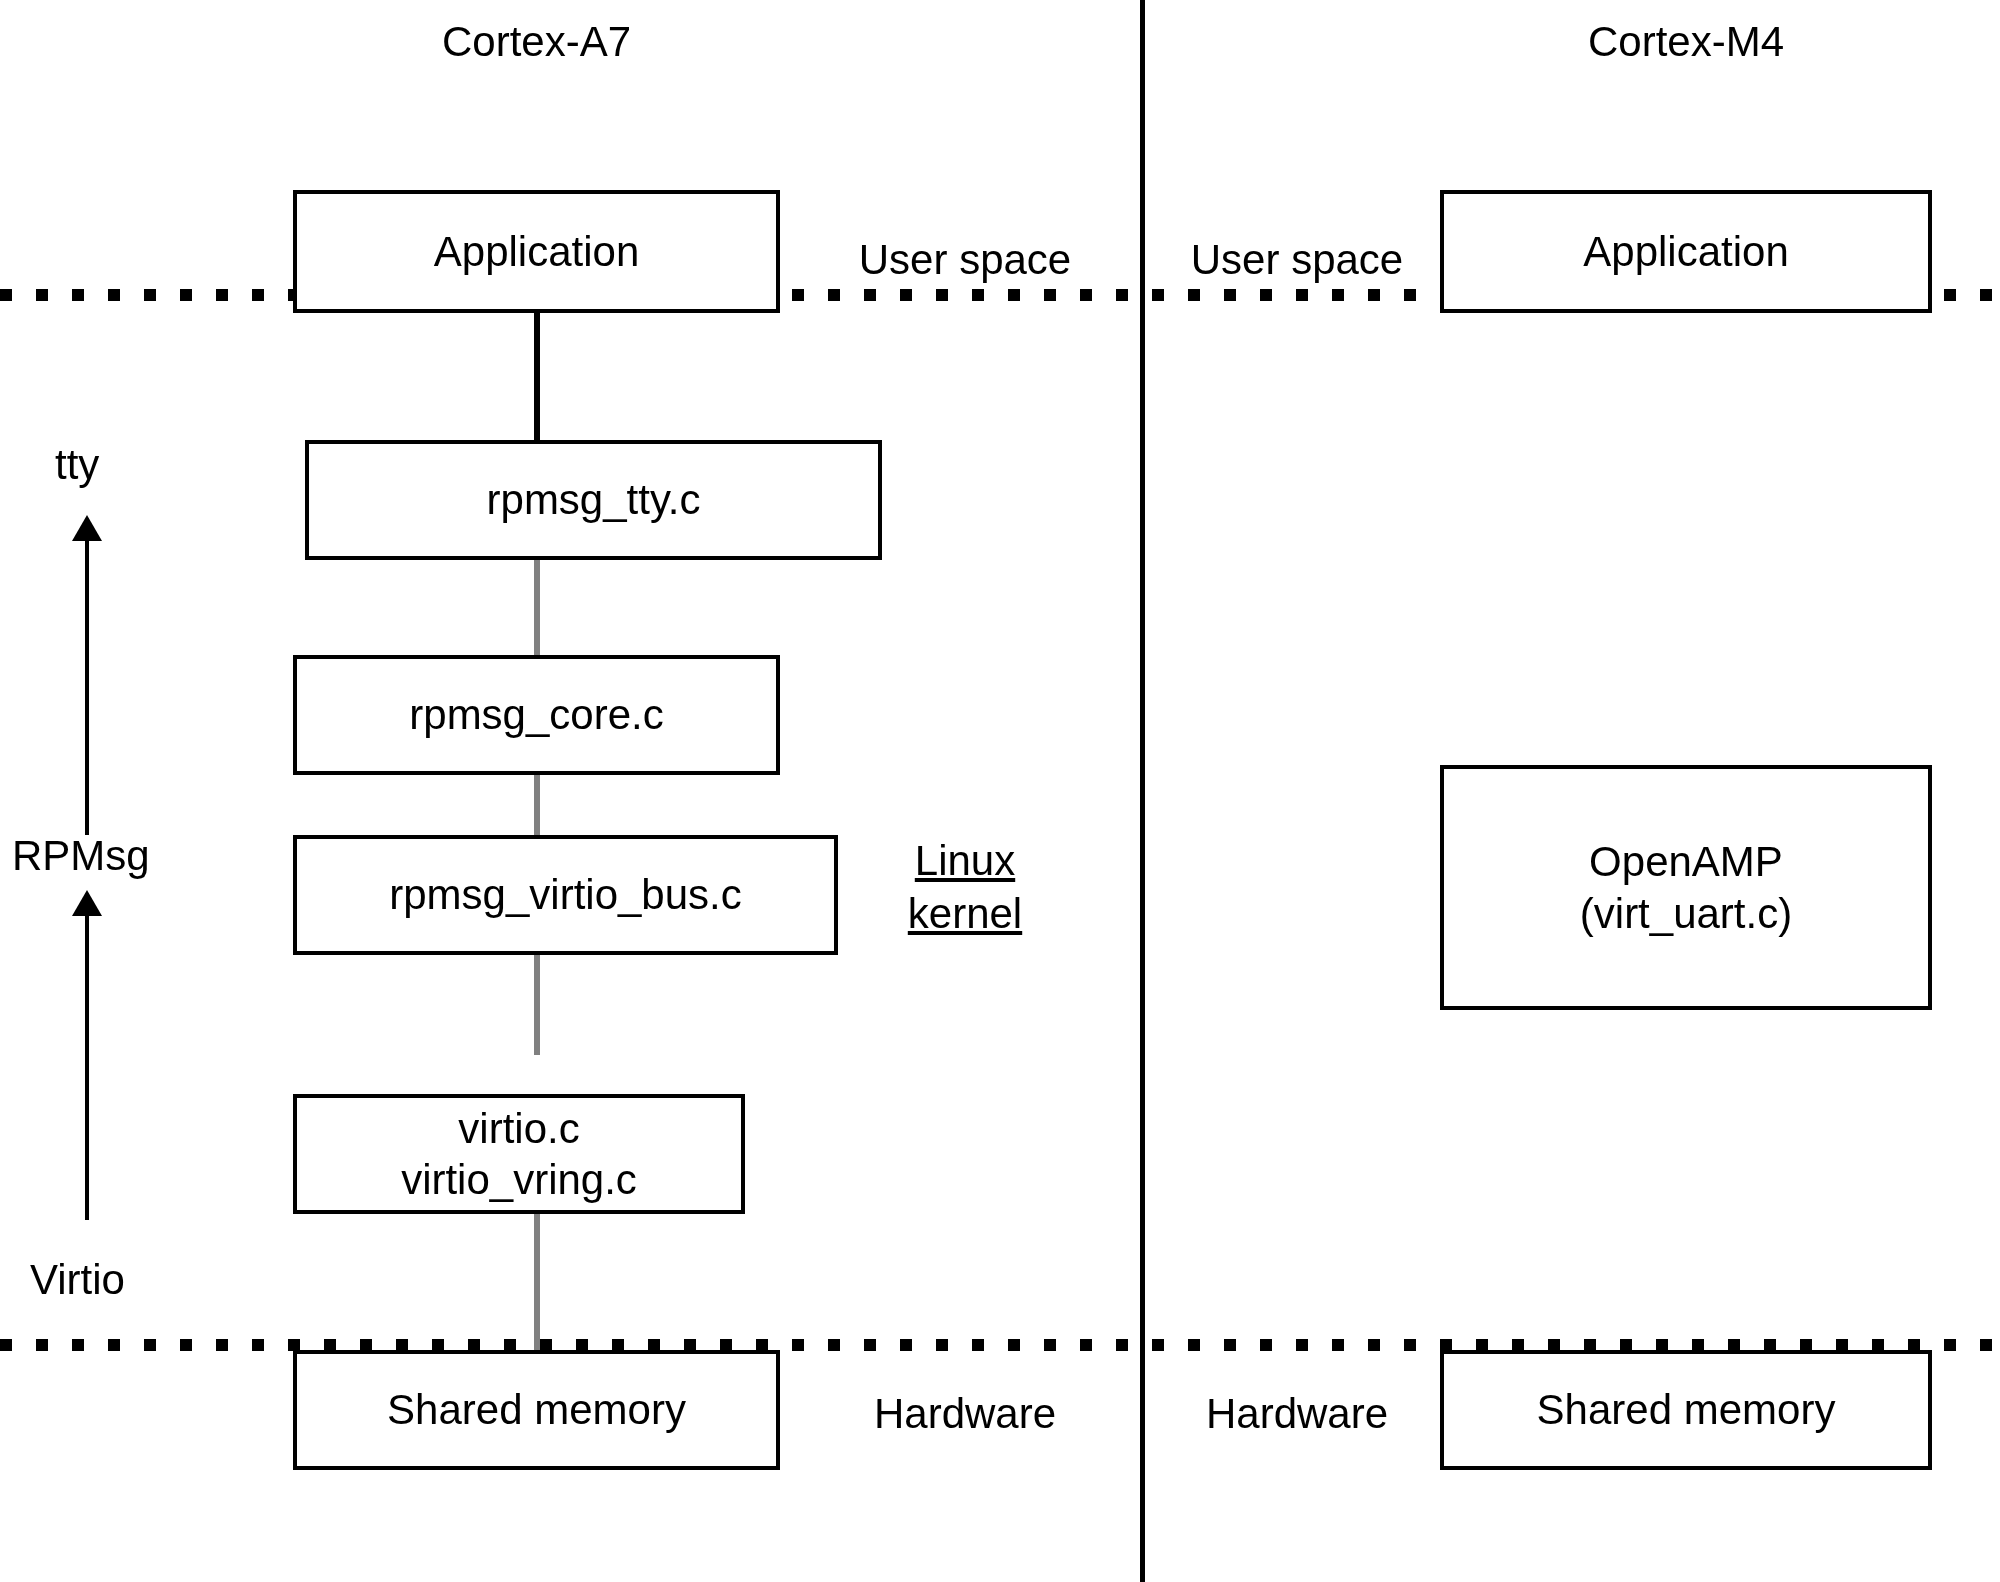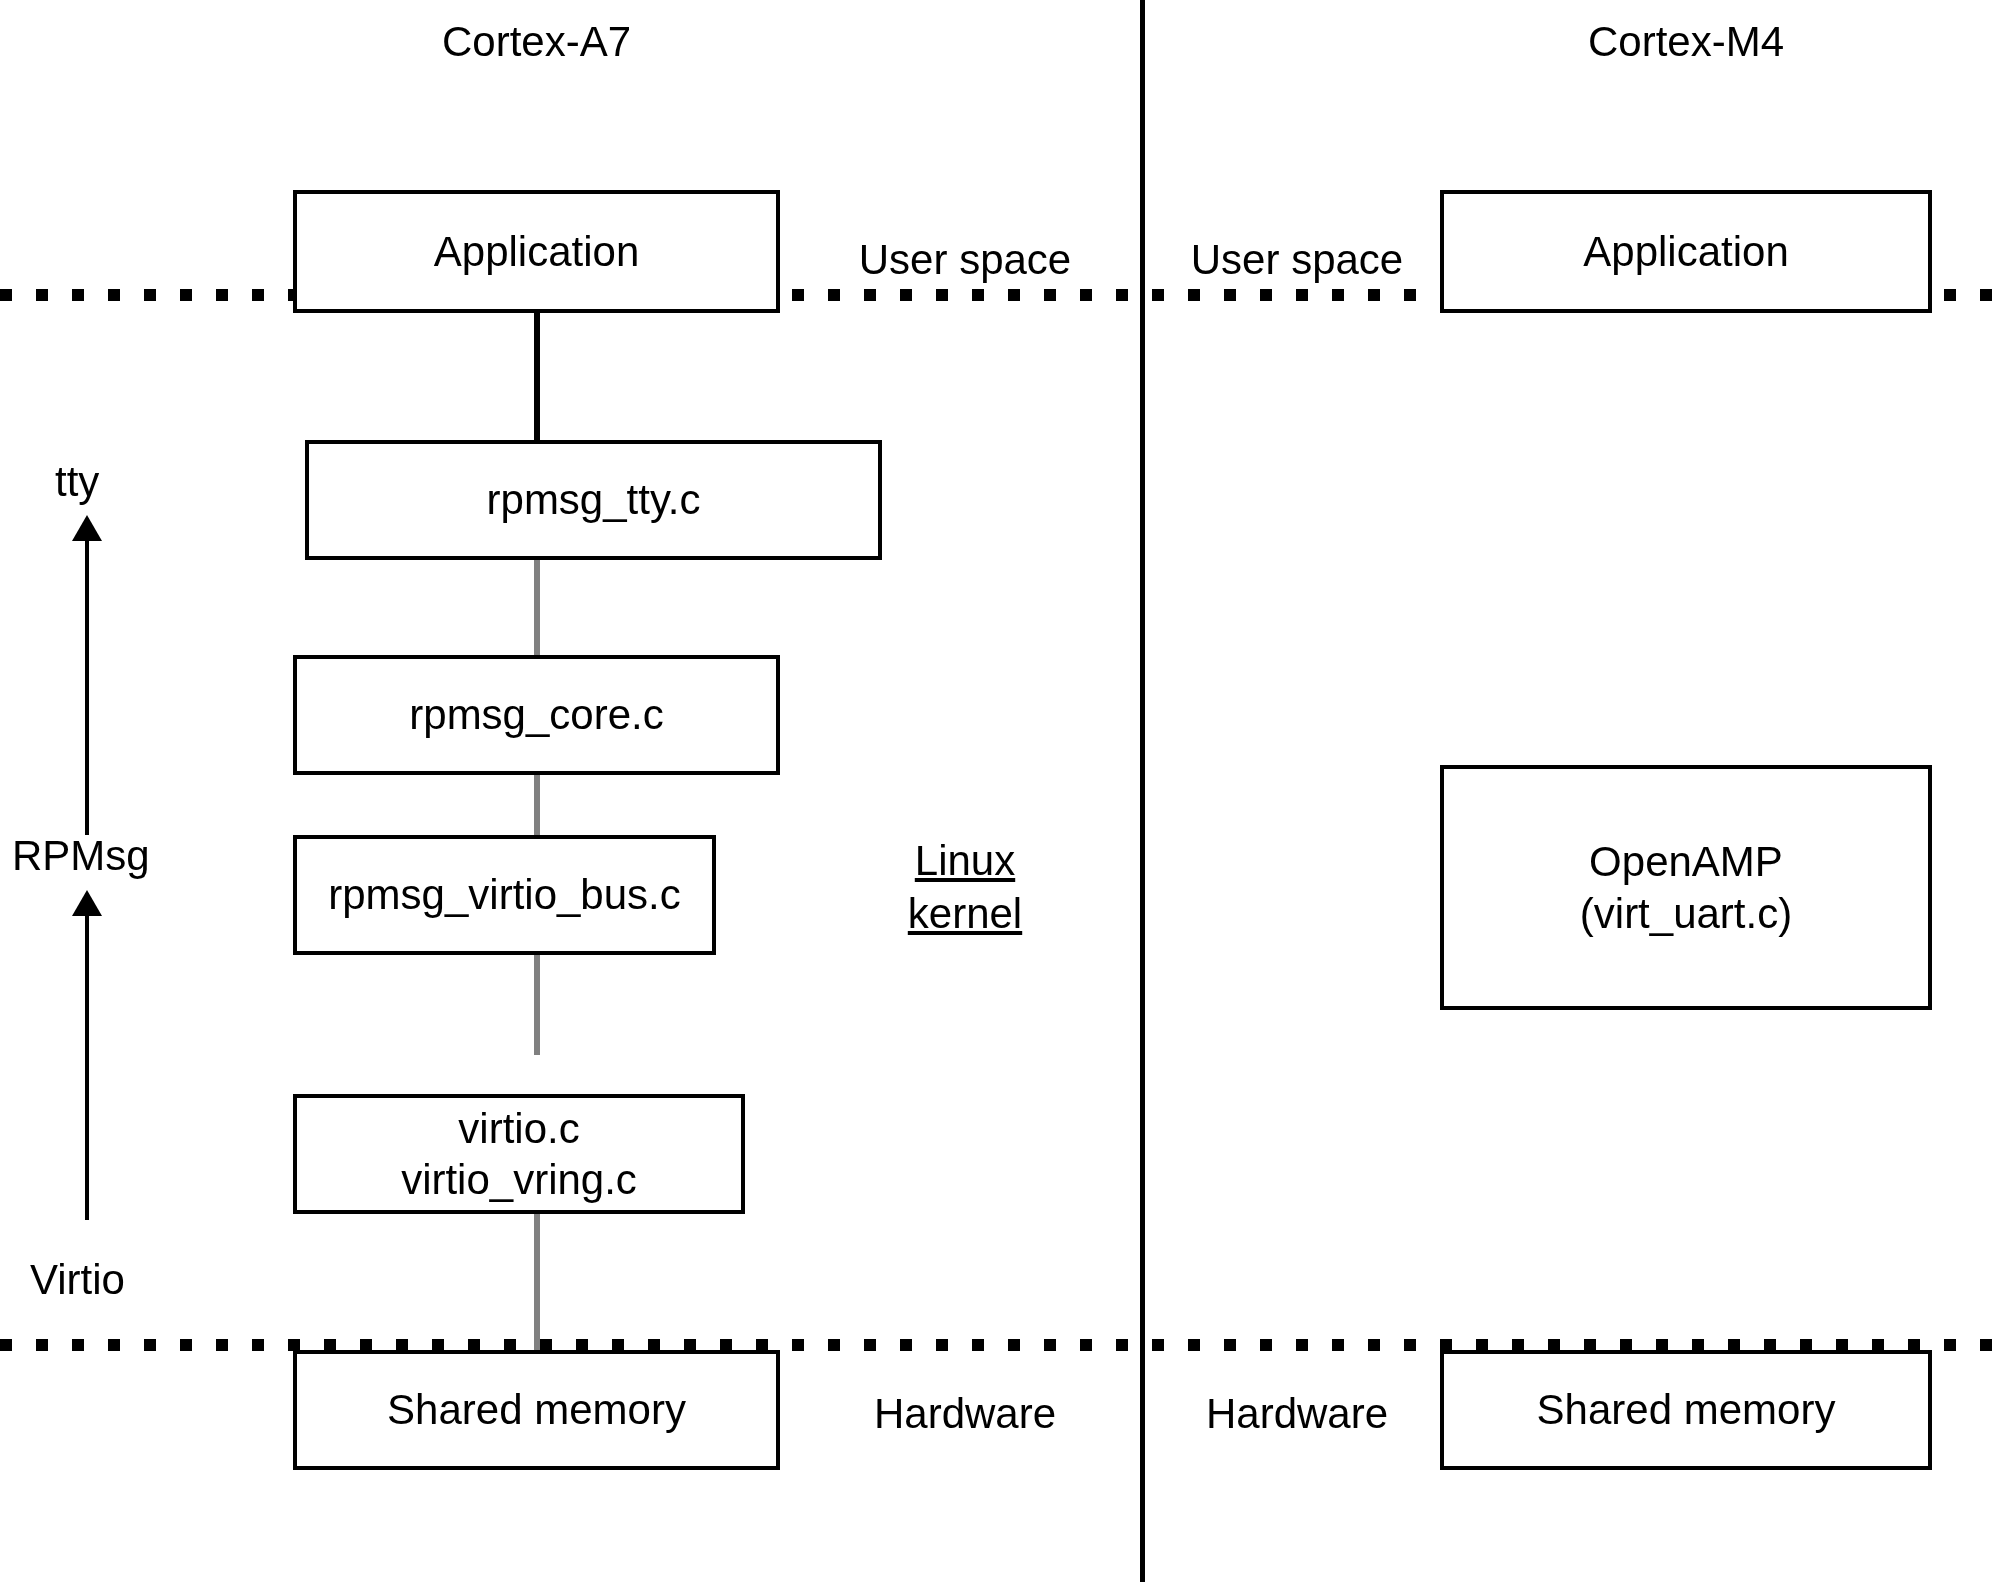--- a/index.html
+++ b/index.html
@@ -144,21 +144,21 @@
   </div>
 
   <div class="box" style="left:293px; top:440px; width:577px; height:120px;margin-left:12px;">
     <span>rpmsg_tty.c</span>
   </div>
 
   <div class="box" style="left:293px; top:655px; width:487px; height:120px;">
     <span>rpmsg_core.c</span>
   </div>
 
-  <div class="box" style="left:293px; top:835px; width:423px; height:120px;">
+  <div class="box" style="left:293px; top:835px; width:545px; height:120px;">
     <span>rpmsg_virtio_bus.c</span>
   </div>
 
   <div class="box" style="left:293px; top:1094px; width:452px; height:120px;">
     <span class="line2">virtio.c</span>
     <span class="line2">virtio_vring.c</span>
   </div>
 
   <div class="box" style="left:293px; top:1350px; width:487px; height:120px;">
     <span>Shared memory</span>
@@ -183,21 +183,21 @@
 
   <div class="zone-label multi" style="left:800px; top:835px; width:330px;">
     <span>Linux</span><br>
     <span>kernel</span>
   </div>
 
   <div class="zone-label" style="left:800px; top:1440px; width:330px; transform:translateY(-100%);">Hardware</div>
 
   <div class="zone-label" style="left:1152px; top:1440px; width:290px; transform:translateY(-100%);">Hardware</div>
 
-  <div class="stack-label" style="left:55px; top:458px;">tty</div>
+  <div class="stack-label" style="left:55px; top:441px;">tty</div>
 
   <div class="stack-label" style="left:12px; top:832px;">RPMsg</div>
 
   <div class="stack-label" style="left:30px; top:1220px;margin-top:36px;">Virtio</div>
 
   <div class="arrow-up" style="left:72px; top:515px; width:30px; height:320px;">
     <span class="head"></span>
     <span class="shaft" style="top:20px; height:300px;"></span>
   </div>
 

